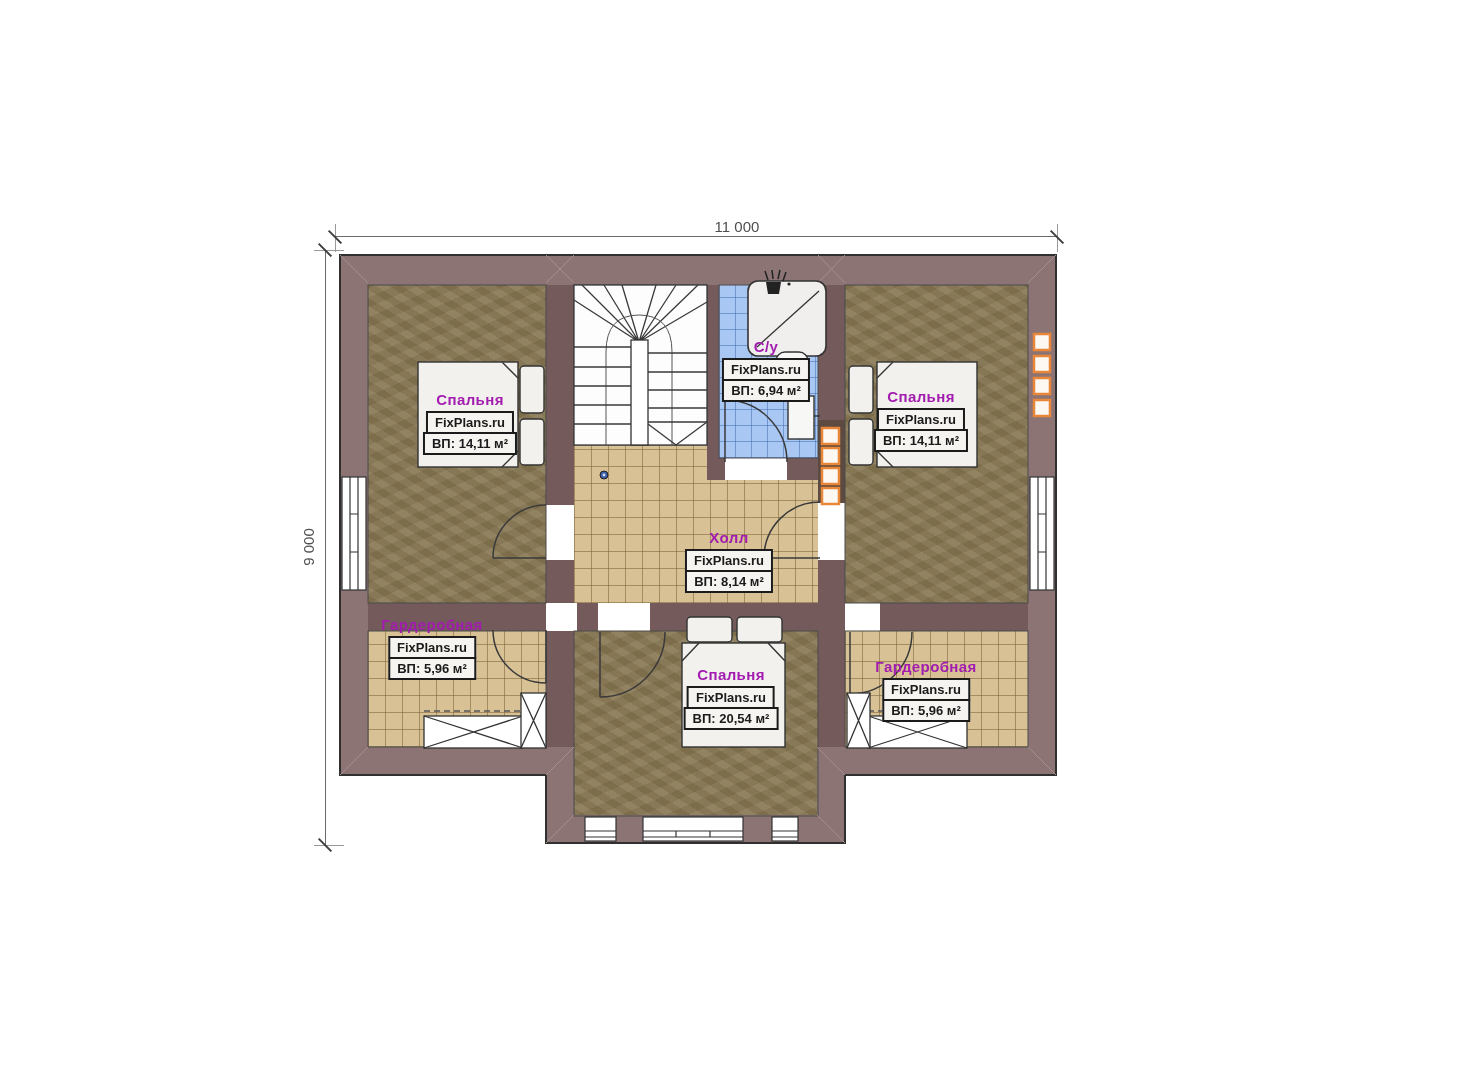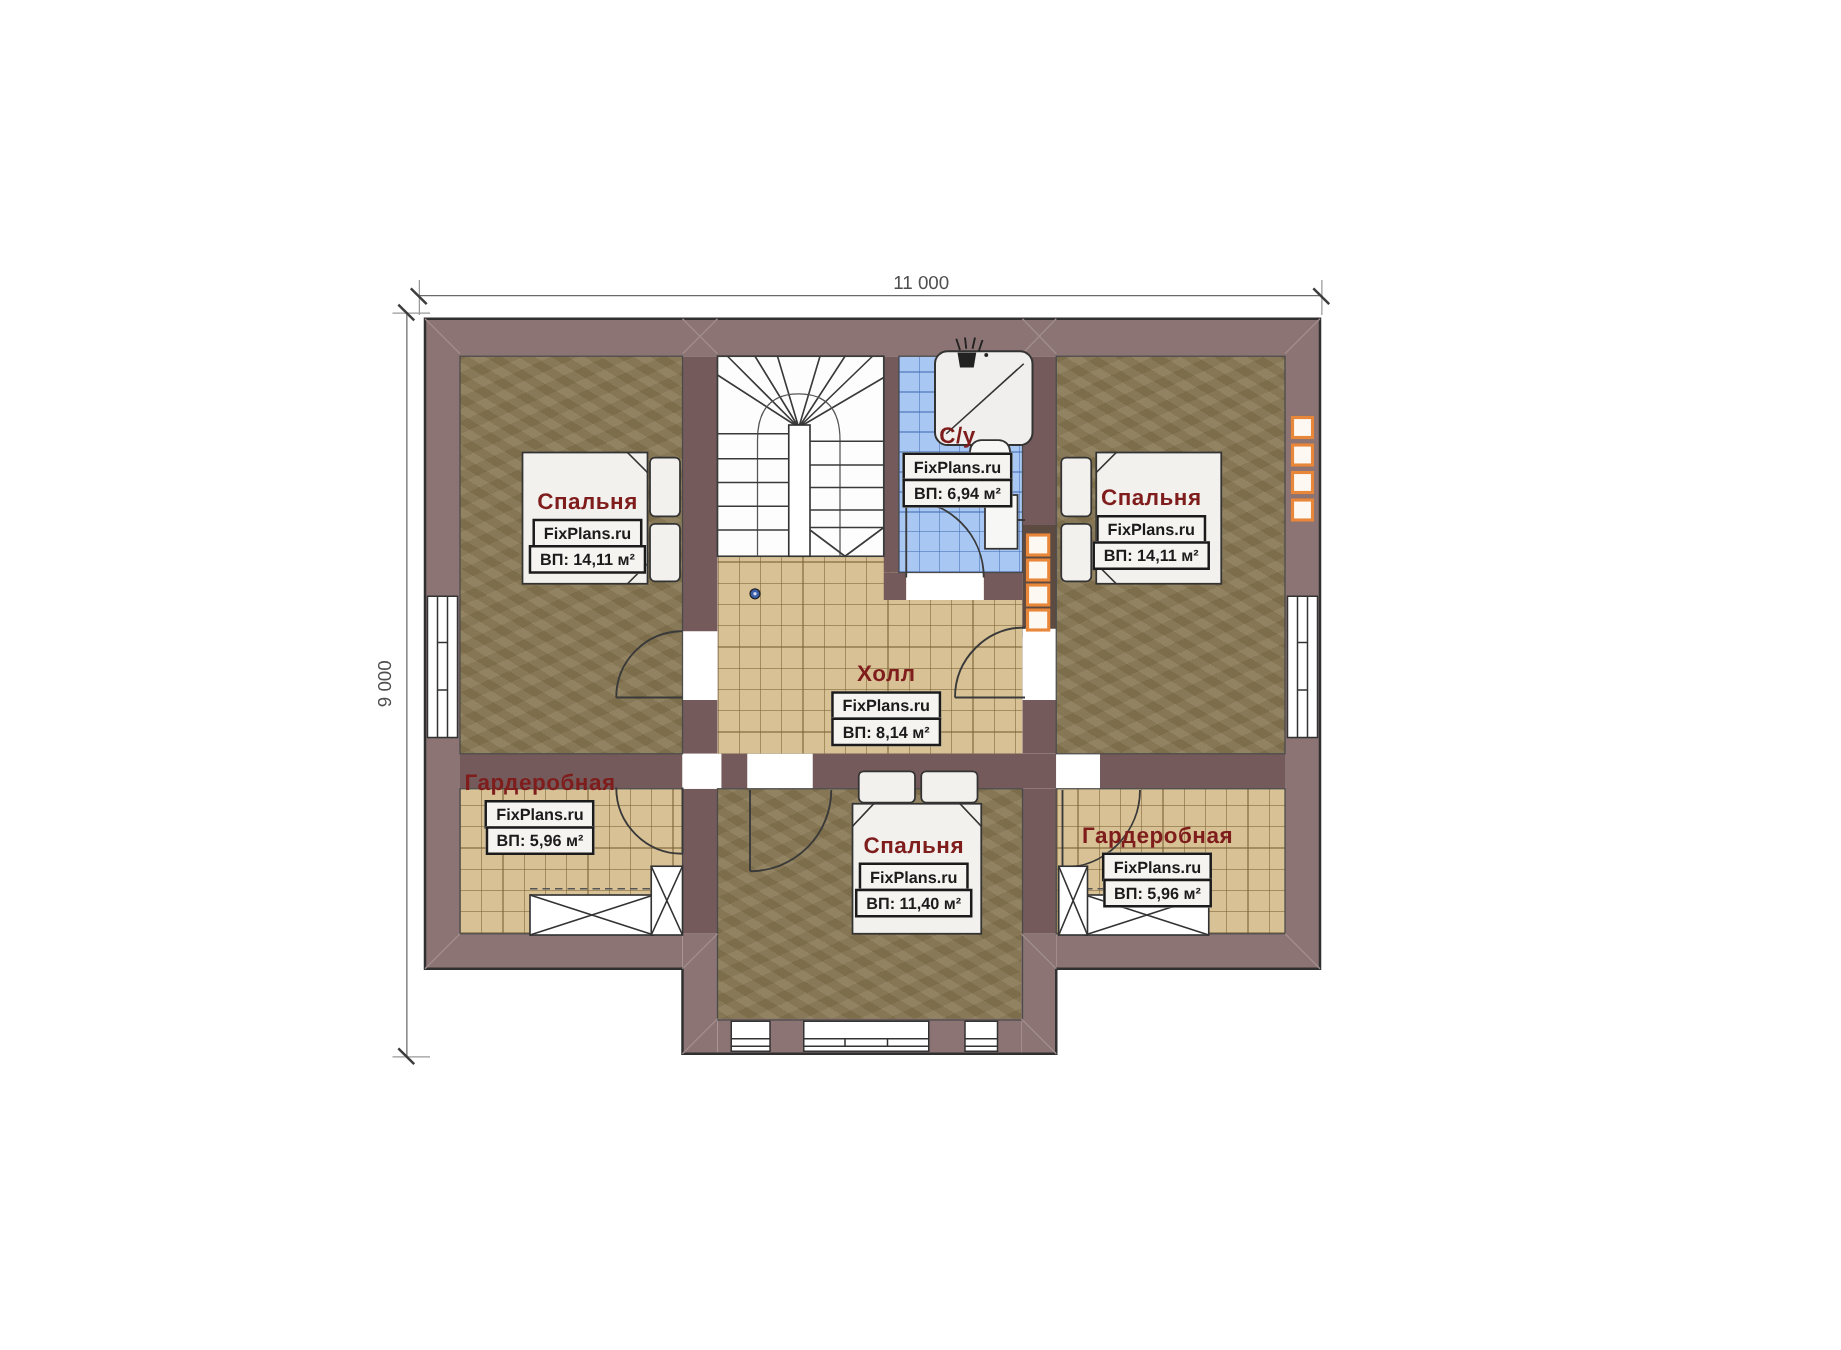--- a/index.html
+++ b/index.html
@@ -19,21 +19,21 @@
                      repeating-linear-gradient(90deg, rgba(122,96,54,.55) 0 1px, transparent 1px 17px);}
   .floor-blue{position:absolute;background-color:#a8c7f2;
     background-image:repeating-linear-gradient(0deg, rgba(70,110,180,.55) 0 1px, transparent 1px 16px),
                      repeating-linear-gradient(90deg, rgba(70,110,180,.55) 0 1px, transparent 1px 16px);}
   .floor-white{position:absolute;background:#fcfcfc;}
   
   svg.overlay{position:absolute;left:0;top:0;z-index:40;}
   
   .room-label{position:absolute;z-index:50;display:flex;flex-direction:column;align-items:center;
               transform:translateX(-50%);}
-  .room-title{font-size:18px;font-weight:bold;color:#7f1d1d;letter-spacing:.4px;margin-bottom:3px;white-space:nowrap;}
+  .room-title{font-size:15px;font-weight:bold;color:#a21caf;letter-spacing:.4px;margin-bottom:3px;white-space:nowrap;}
   .label-box{background:#f5f4f1;border:2px solid #1b1b1b;font-size:13px;line-height:17px;font-weight:bold;
              color:#1b1b1b;padding:1px 7px;white-space:nowrap;}
   .label-box + .label-box{margin-top:-2px;}
   
   .dim-line-h{position:absolute;height:0;border-top:1px solid #6a6a6a;z-index:60;}
   .dim-line-v{position:absolute;width:0;border-left:1px solid #6a6a6a;z-index:60;}
   .ext-v{position:absolute;width:0;border-left:1px solid #9a9a9a;z-index:60;}
   .ext-h{position:absolute;height:0;border-top:1px solid #9a9a9a;z-index:60;}
   .tick{position:absolute;width:18px;height:0;border-top:2px solid #3d3d3d;z-index:61;}
   .dim-text{position:absolute;font-size:15px;color:#4f4f4f;z-index:61;white-space:nowrap;}
@@ -242,36 +242,36 @@
     <div class="label-box">FixPlans.ru</div>
     <div class="label-box">ВП: 6,94 м²</div>
   </div>
 
   <div class="room-label" style="left:921px;top:388px;">
     <div class="room-title">Спальня</div>
     <div class="label-box">FixPlans.ru</div>
     <div class="label-box">ВП: 14,11 м²</div>
   </div>
 
-  <div class="room-label" style="left:695px;top:529px;padding-left:28px;">
+  <div class="room-label" style="left:715px;top:529px;padding-left:28px;">
     <div class="room-title">Холл</div>
     <div class="label-box">FixPlans.ru</div>
     <div class="label-box">ВП: 8,14 м²</div>
   </div>
 
   <div class="room-label" style="left:432px;top:616px;">
     <div class="room-title">Гардеробная</div>
     <div class="label-box">FixPlans.ru</div>
     <div class="label-box">ВП: 5,96 м²</div>
   </div>
 
   <div class="room-label" style="left:731px;top:666px;">
     <div class="room-title">Спальня</div>
     <div class="label-box">FixPlans.ru</div>
-    <div class="label-box">ВП: 11,40 м²</div>
+    <div class="label-box">ВП: 20,54 м²</div>
   </div>
 
   <div class="room-label" style="left:926px;top:658px;">
     <div class="room-title">Гардеробная</div>
     <div class="label-box">FixPlans.ru</div>
     <div class="label-box">ВП: 5,96 м²</div>
   </div>
 
 </div>
 

